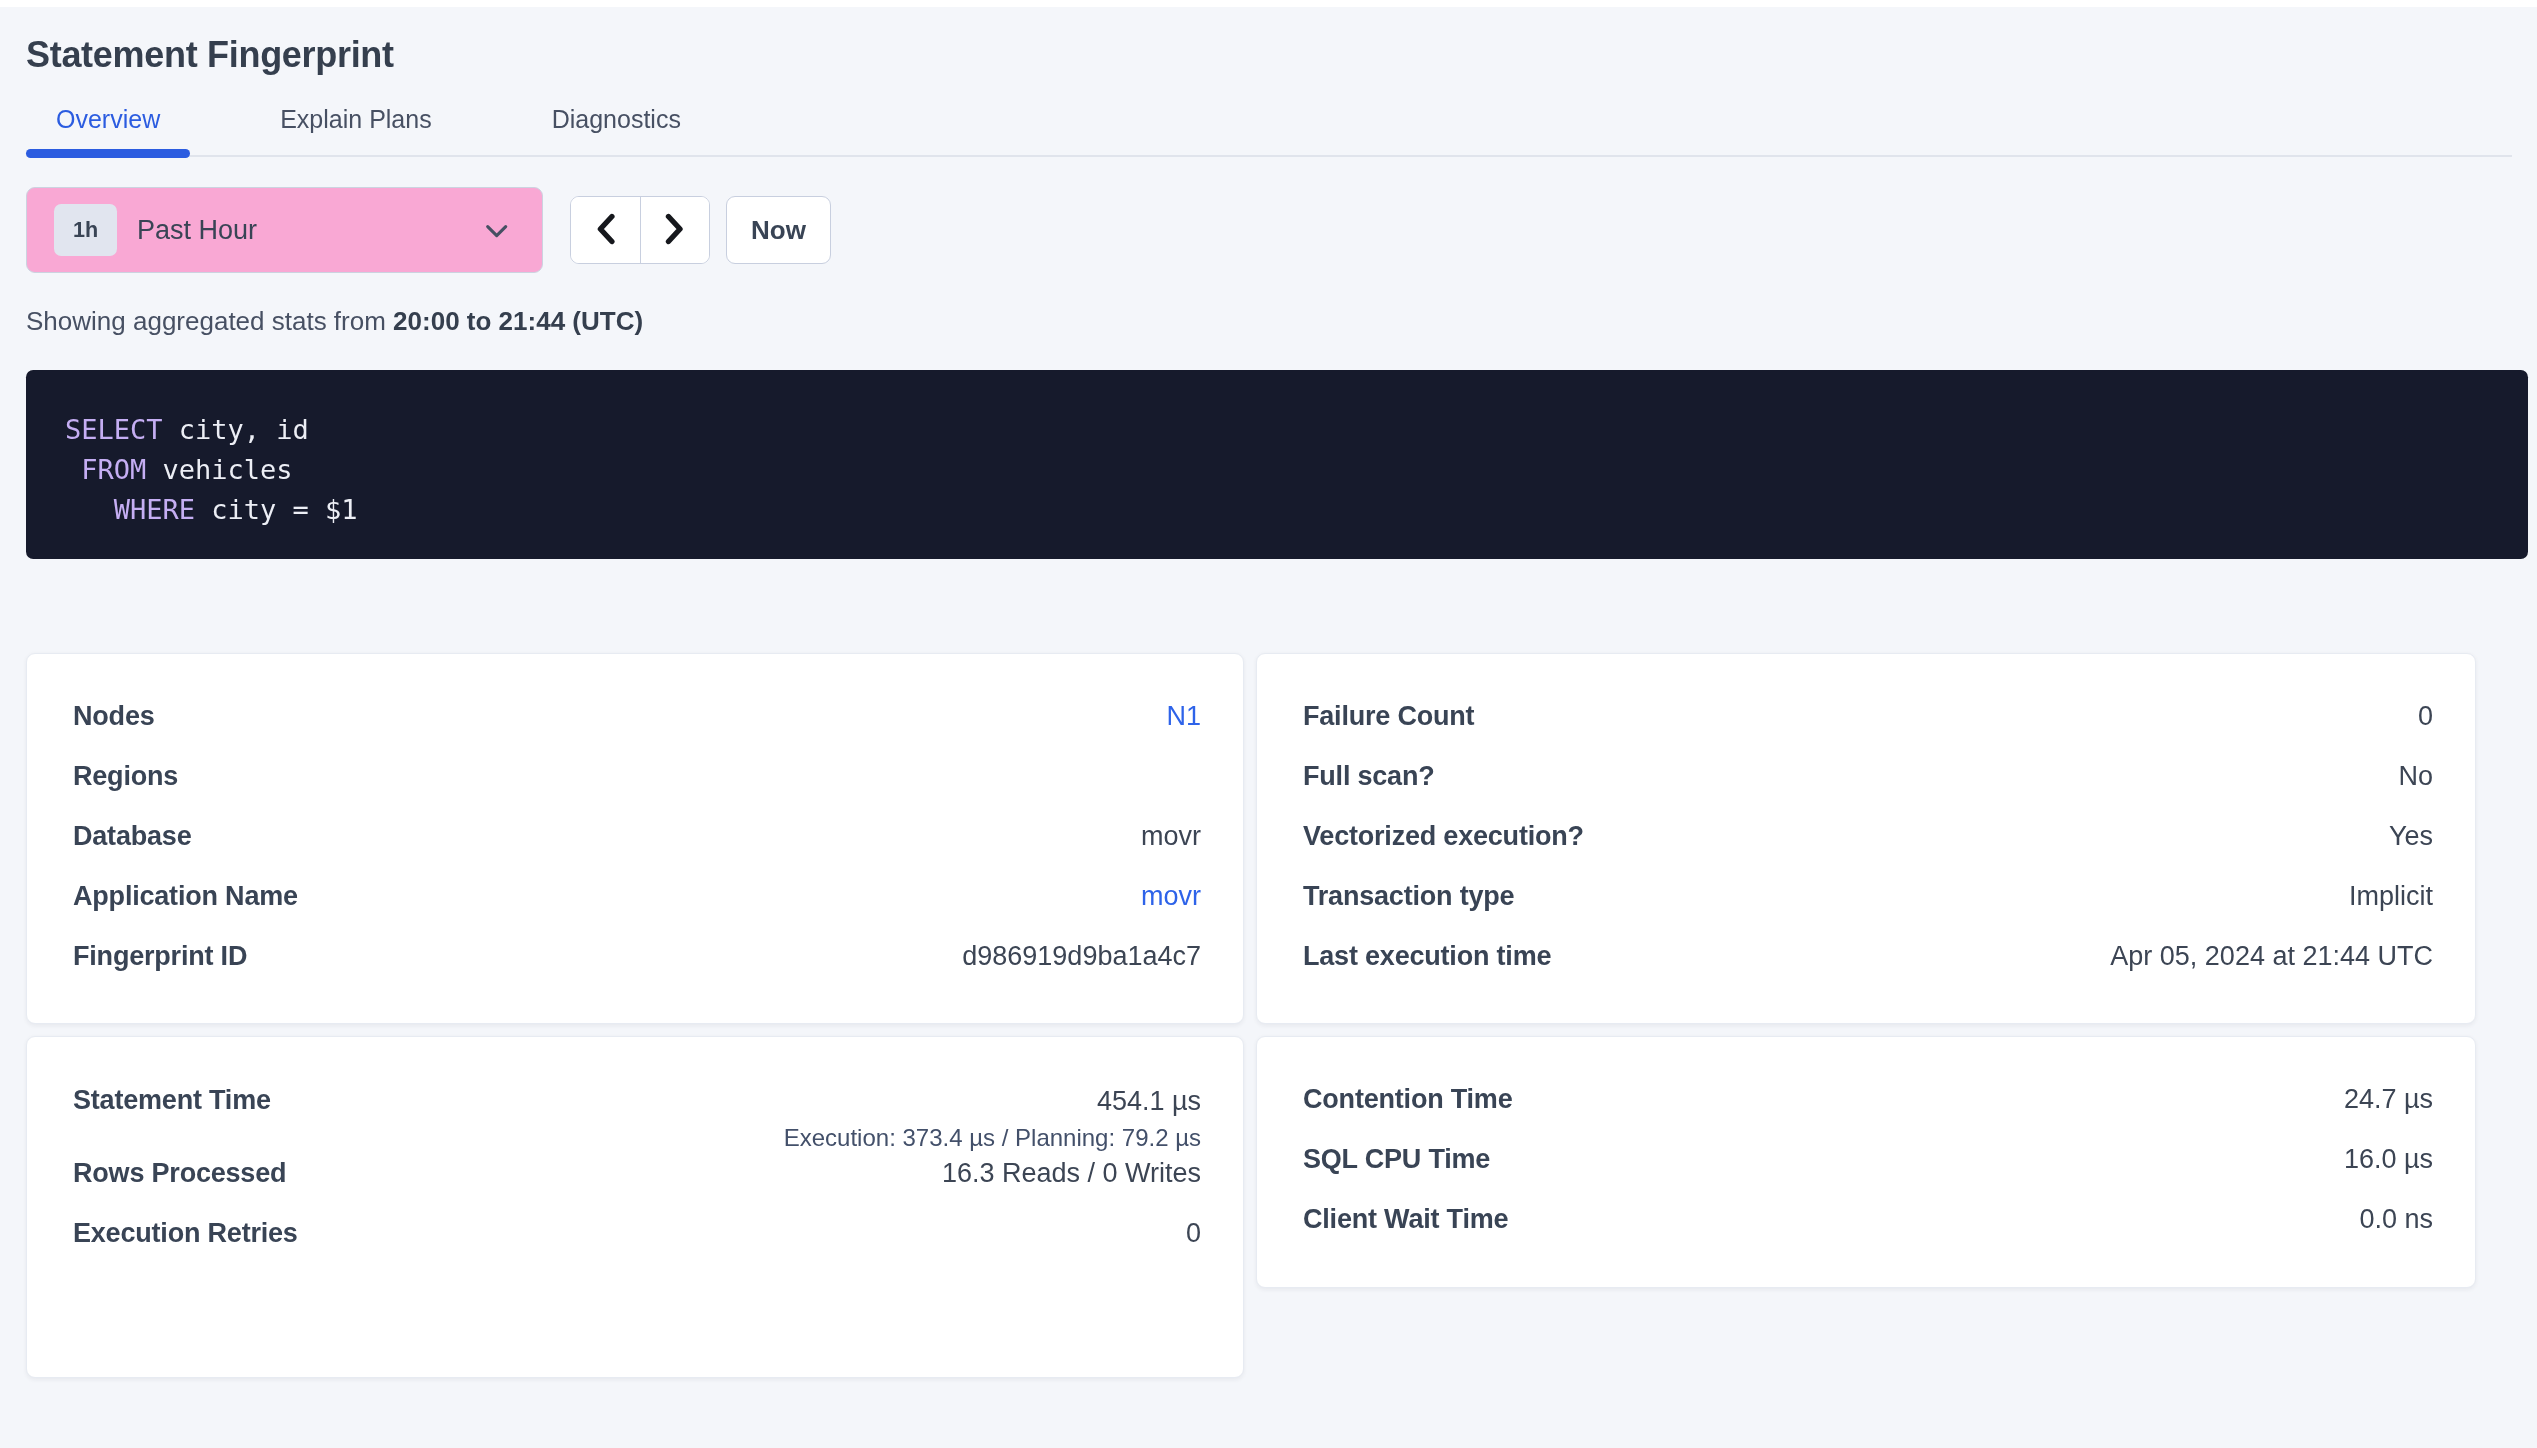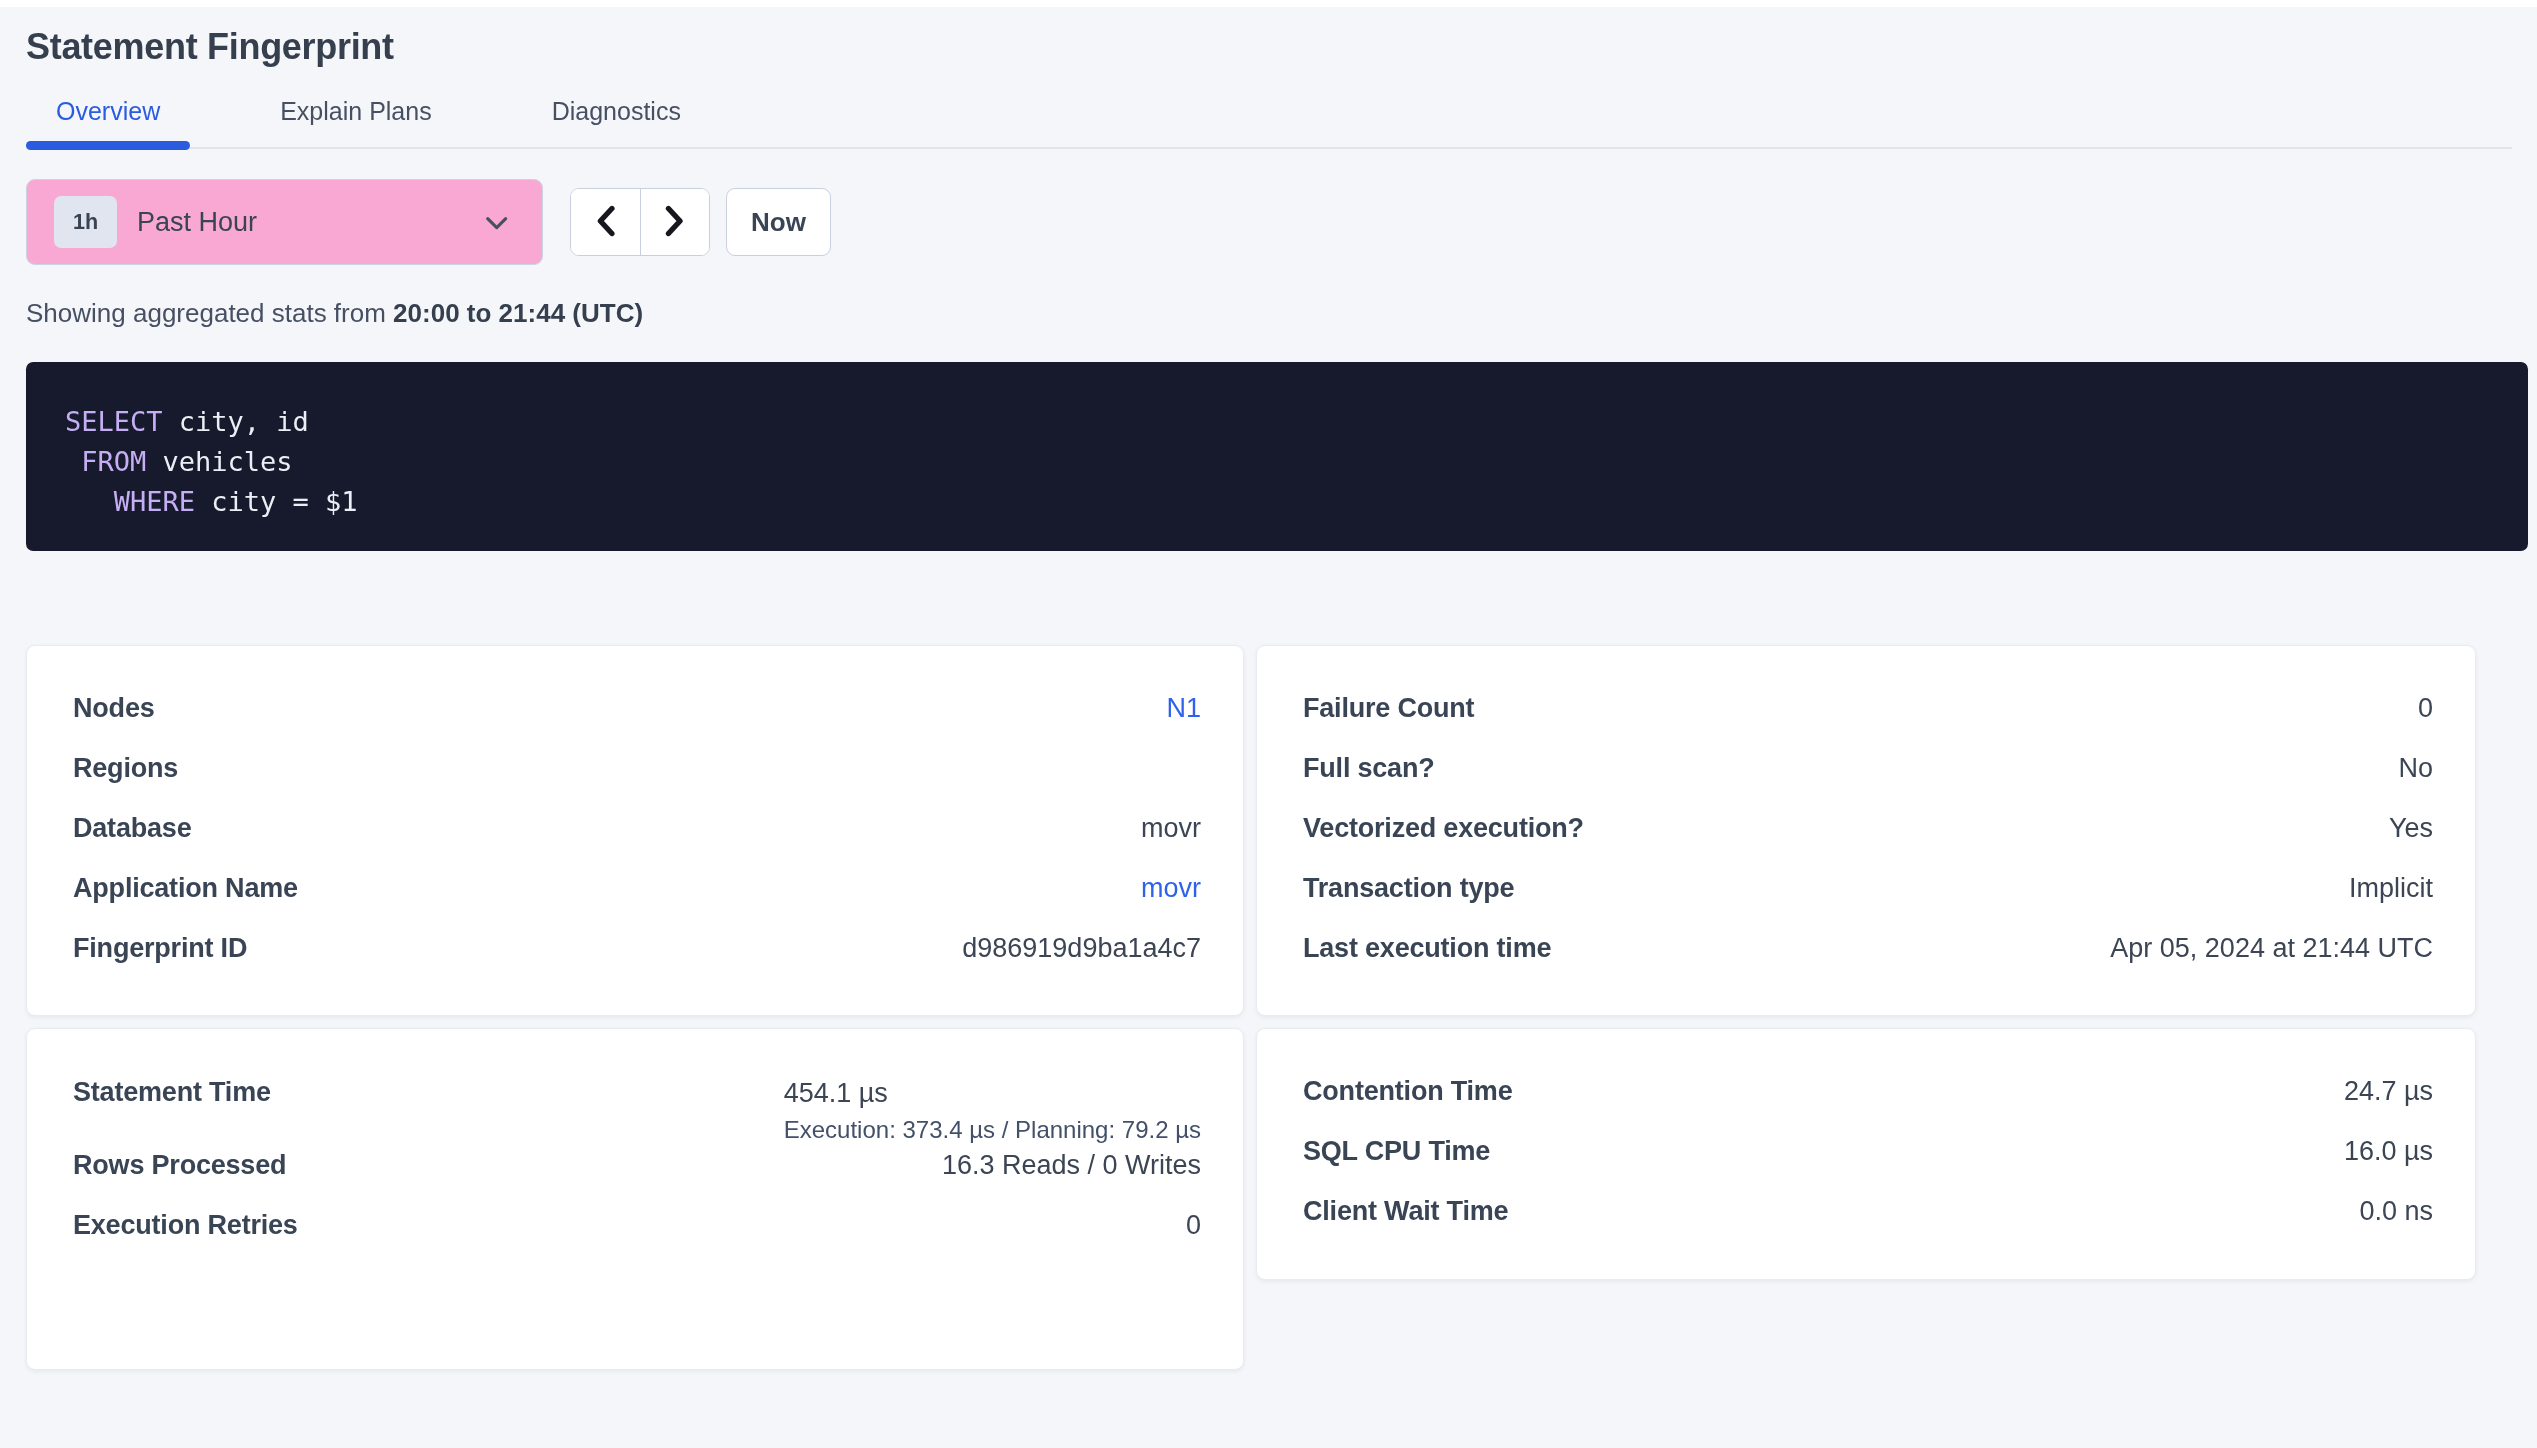--- a/index.html
+++ b/index.html
@@ -8,21 +8,21 @@
     background:#f4f6fa;
     font-family:"Liberation Sans", sans-serif;
     color:#394455;
     overflow:hidden;
   }
   .top-strip { height:7.2px; background:#ffffff; }
   .content { padding:0 26px; width:2538px; }
 
   
   .page-title {
-    margin-top:18px;
+    margin-top:26px;
     font-size:36px; line-height:43px;
     font-weight:700; color:#353f4e;
     letter-spacing:-0.3px;
   }
 
   
   .tabs {
     margin-top:28px;
     display:flex; gap:60px;
     border-bottom:2.7px solid #e0e4ec;
@@ -107,21 +107,21 @@
   .card.h-top { height:371px; }
   .card.h-bl  { height:342px; }
   .card.h-br  { height:252px; }
 
   .row {
     height:60px;
     display:flex; align-items:center; justify-content:space-between;
   }
   .row.tall { height:74px; padding-top:16px; align-items:flex-start; }
   .lbl { font-size:27px; font-weight:700; color:#394455; letter-spacing:-0.2px; }
-  .val { font-size:27px; color:#3c4554; text-align:left; }
+  .val { font-size:27px; color:#3c4554; text-align:right; }
   .val.link { color:#2e63e9; text-decoration:none; cursor:pointer; }
   .valblock { text-align:right; }
   .valblock .val { display:block; line-height:32px; }
   .valblock .sub { display:block; margin-top:5.4px; font-size:24px; line-height:30px; color:#43506a; }
 </style>
 </head>
 <body>
 
 <div class="top-strip"></div>
 

